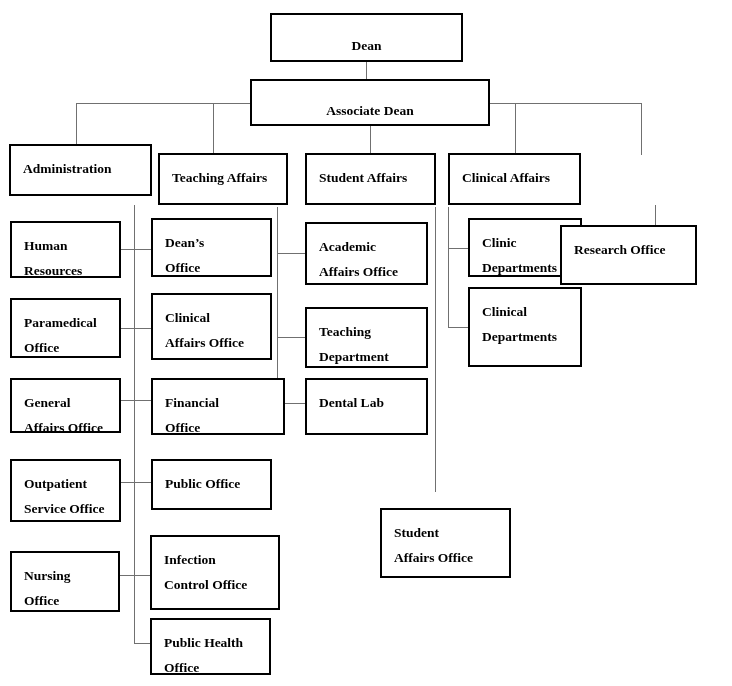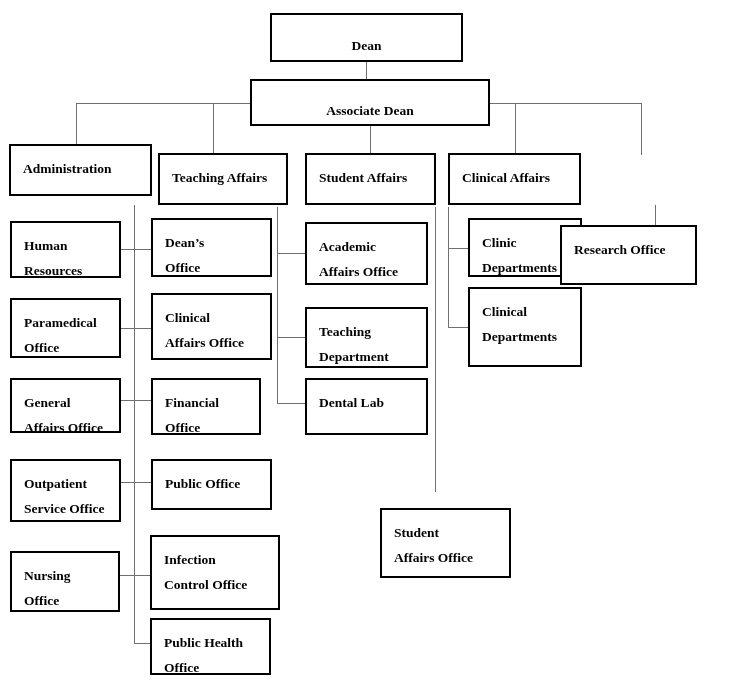--- a/index.html
+++ b/index.html
@@ -110,21 +110,21 @@
   </div>
 
   <div class="node" style="left:151px;top:218px;width:121px;height:59px">
     <span class="ln">Dean’s</span>
     <span class="ln">Office</span>
   </div>
   <div class="node" style="left:151px;top:293px;width:121px;height:67px">
     <span class="ln">Clinical</span>
     <span class="ln">Affairs Office</span>
   </div>
-  <div class="node" style="left:151px;top:378px;width:110px;height:57px">
+  <div class="node" style="left:151px;top:378px;width:134px;height:57px">
     <span class="ln">Financial</span>
     <span class="ln">Office</span>
   </div>
   <div class="node" style="left:151px;top:459px;width:121px;height:51px">
     <span class="ln">Public Office</span>
   </div>
   <div class="node" style="left:150px;top:535px;width:130px;height:75px">
     <span class="ln">Infection</span>
     <span class="ln">Control Office</span>
   </div>

